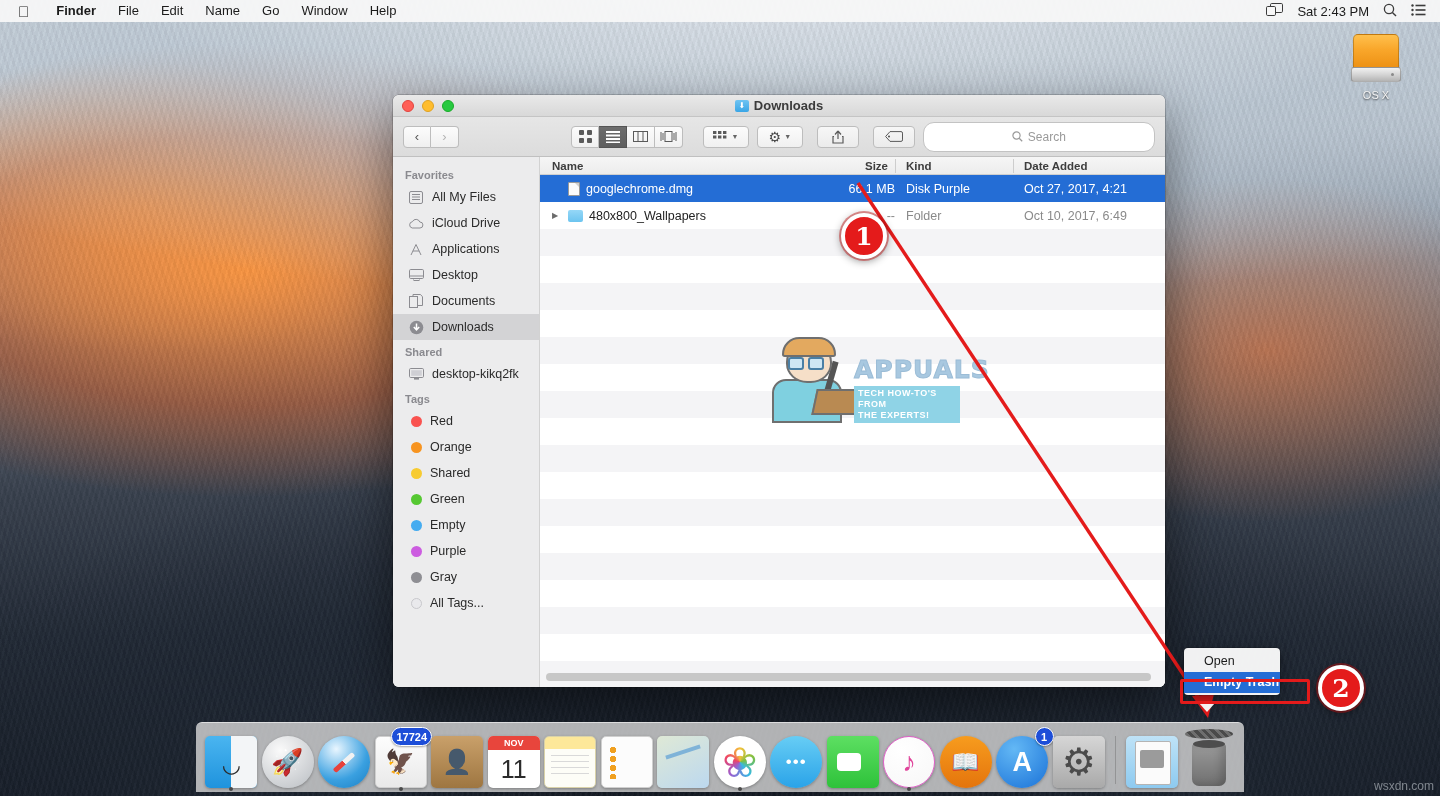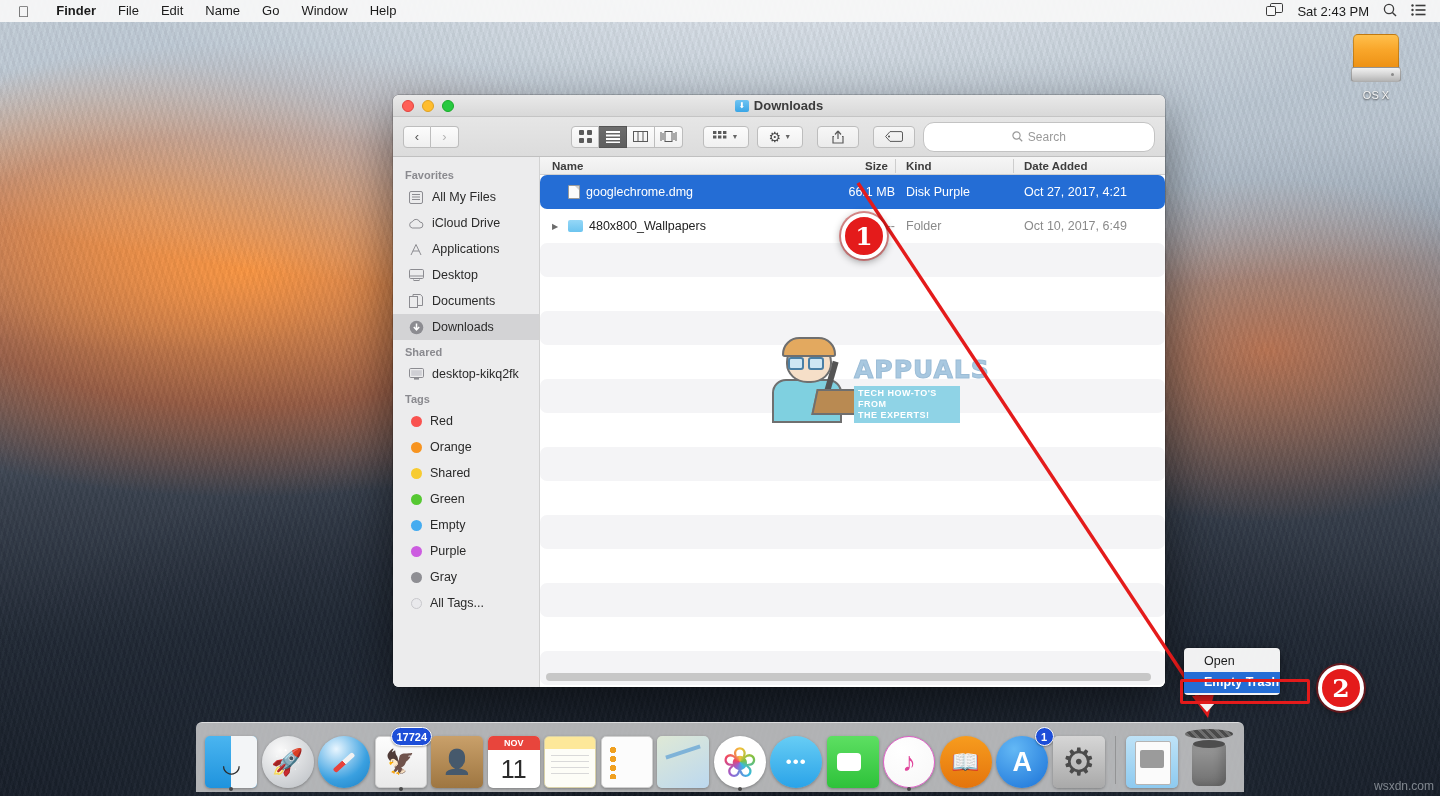--- a/index.html
+++ b/index.html
@@ -106,21 +106,21 @@
   .sitem.sel{ background:#d3d3d5; }
   .sico{ width:16px; height:15px; display:flex; align-items:center; justify-content:center; color:#8c8c91; font-size:13px; }
   .dot{ width:11px; height:11px; border-radius:50%; margin-left:3px; }
 
   .listpane{ flex:1; position:relative; background:#fff; }
   .colhead{ height:18px; background:linear-gradient(180deg,#f6f6f6,#ececec); border-bottom:1px solid #cfcfcf;
     display:flex; font-size:11.5px; color:#3d3d3d; font-weight:bold; align-items:center; position:relative; }
   .colhead .c{ position:absolute; top:0; height:18px; line-height:18px; }
   .colsep{ position:absolute; top:2px; height:14px; width:1px; background:#cdcdcd; }
   .rows{ position:absolute; top:18px; left:0; right:0; bottom:0; }
-  .row{ height:34px; display:flex; align-items:center; font-size:12.5px; color:#222; position:relative;border-radius:7px; }
+  .row{ height:27px; display:flex; align-items:center; font-size:12.5px; color:#222; position:relative; }
   .row.alt{ background:#f4f4f6; }
   .row.sel{ background:#246dd5; color:#fff; }
   .r-name{ position:absolute; left:0; display:flex; align-items:center; gap:6px; padding-left:12px; }
   .r-size{ position:absolute; left:0; width:355px; text-align:right; }
   .r-kind{ position:absolute; left:366px; }
   .r-date{ position:absolute; left:484px; white-space:nowrap; }
   .disc{ width:10px; font-size:8px; color:#6b6b6b; }
   .docico{ width:12px; height:14px; background:#fbfbfb; border:1px solid #9a9a9a; border-radius:1px; position:relative; }
   .docico:after{ content:""; position:absolute; top:0; right:0; border-width:0 4px 4px 0;
     border-style:solid; border-color:transparent #cfcfcf transparent transparent; }

